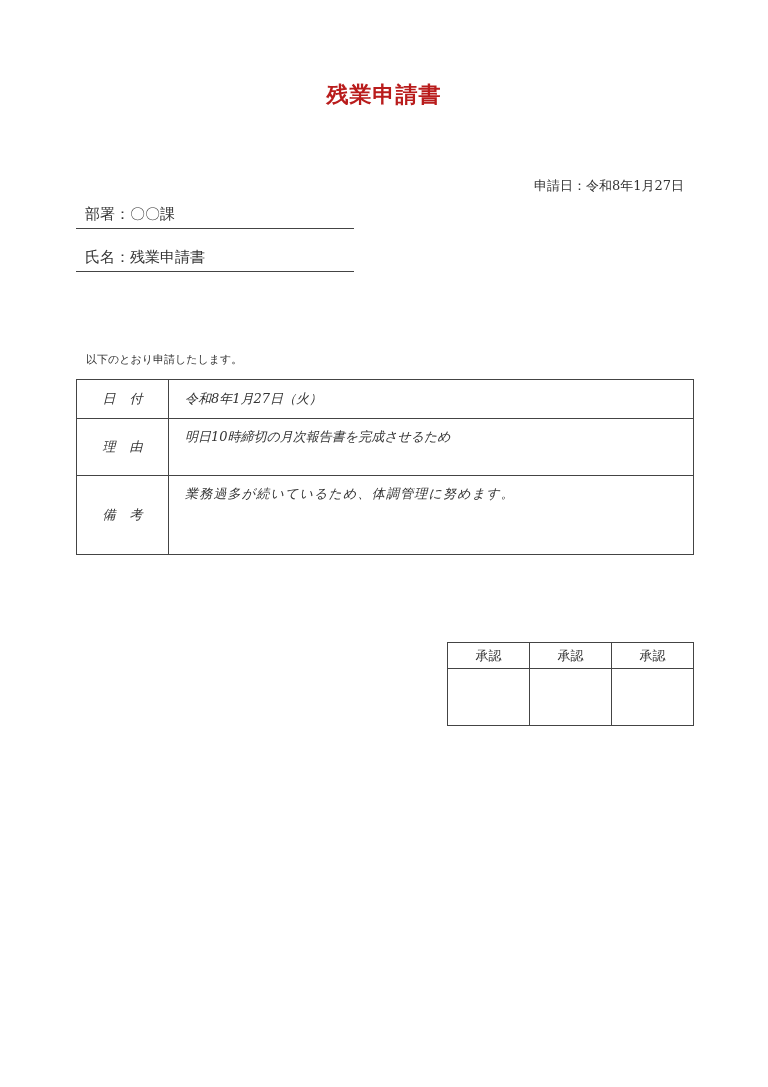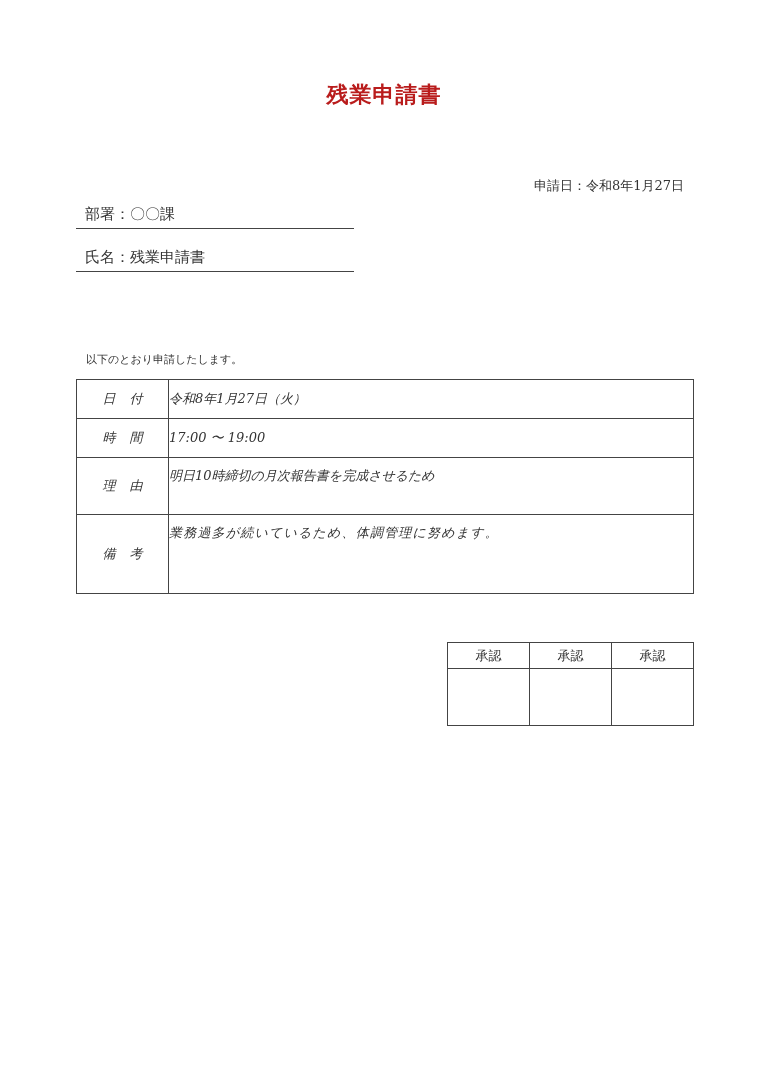--- a/index.html
+++ b/index.html
@@ -67,21 +67,21 @@
       padding: 0;
     }
     table.main td.label {
       width: 92px;
       text-align: center;
       vertical-align: middle;
       letter-spacing: 14px;
       padding-left: 14px;
     }
     table.main td.value {
-      padding-left: 0;
+      padding-left: 16px;
       vertical-align: middle;
     }
     table.main td.value.top {
       vertical-align: top;
       padding-top: 9px;
     }
     table.main td.value.top.spaced {
       letter-spacing: 1.2px;
     }
     .row-date { height: 39px; }
@@ -122,24 +122,20 @@
 <div class="field-line field-name">氏名：残業申請書</div>
 
 <div class="intro">以下のとおり申請したします。</div>
 
 <table class="main">
   <tbody>
       <tr class="row-date">
     <td class="label">日付</td>
     <td class="value">令和8年1月27日（火）</td>
   </tr>
-  <tr class="row-time">
-    <td class="label">時間</td>
-    <td class="value">17:00 〜 19:00</td>
-  </tr>
   <tr class="row-reason">
     <td class="label">理由</td>
     <td class="value top">明日10時締切の月次報告書を完成させるため</td>
   </tr>
   <tr class="row-remarks">
     <td class="label">備考</td>
     <td class="value top spaced">業務過多が続いているため、体調管理に努めます。</td>
   </tr>
 </tbody>
   </table>

